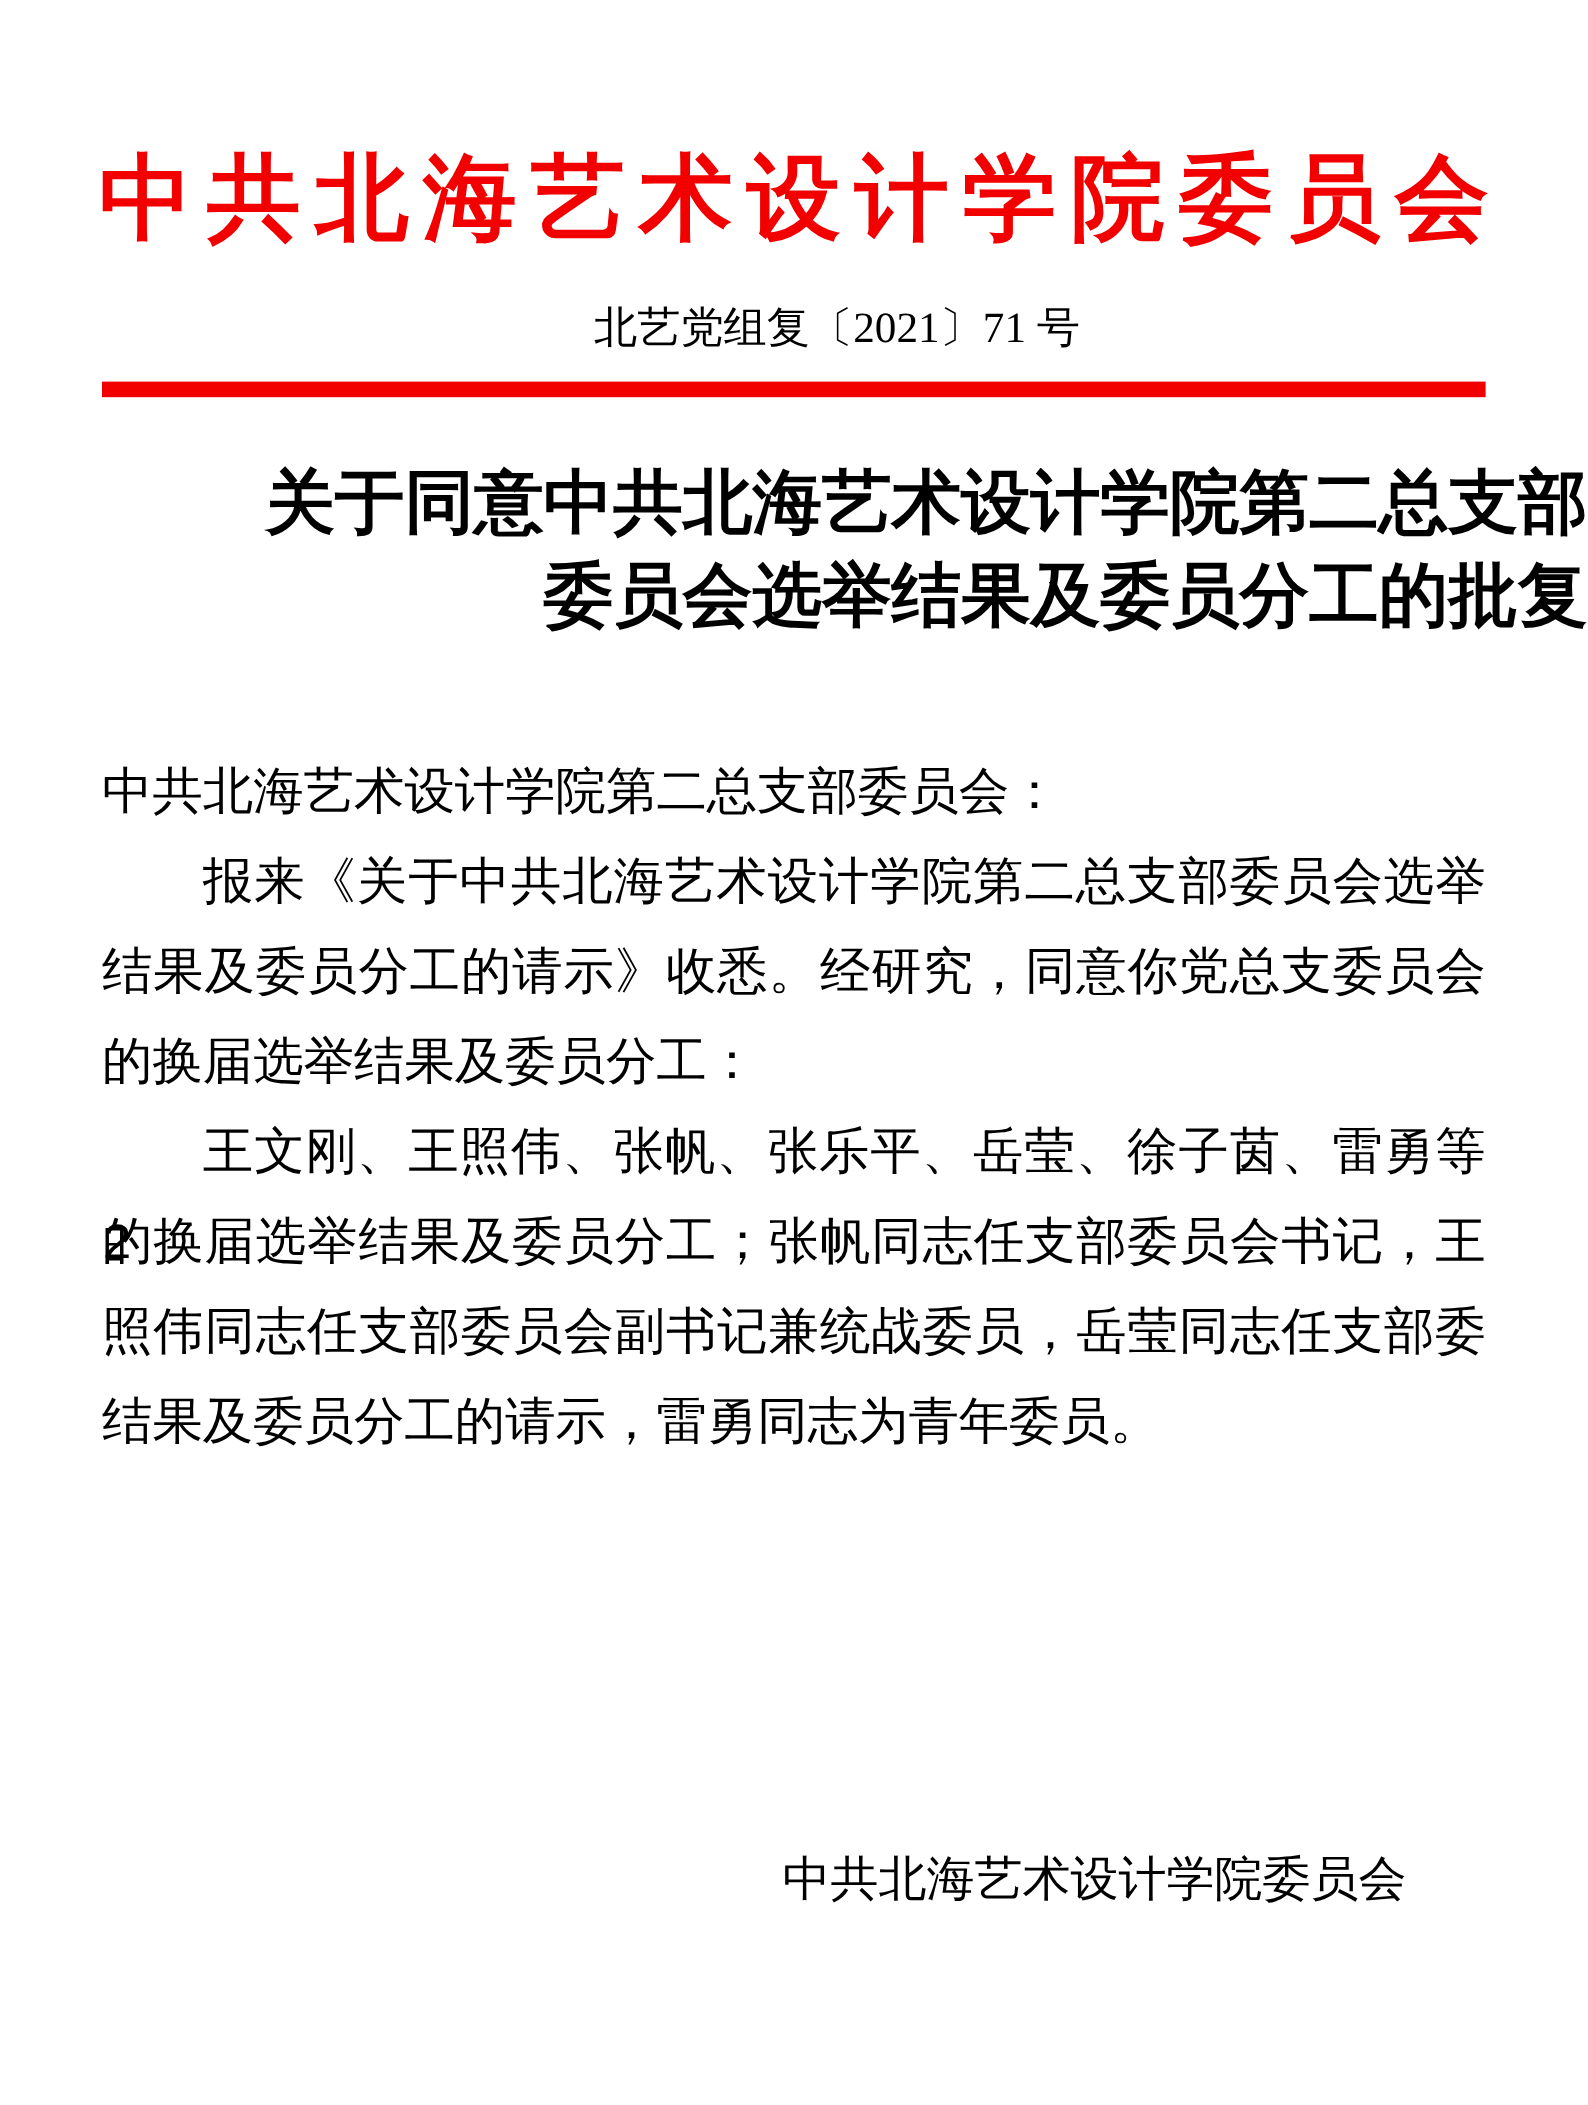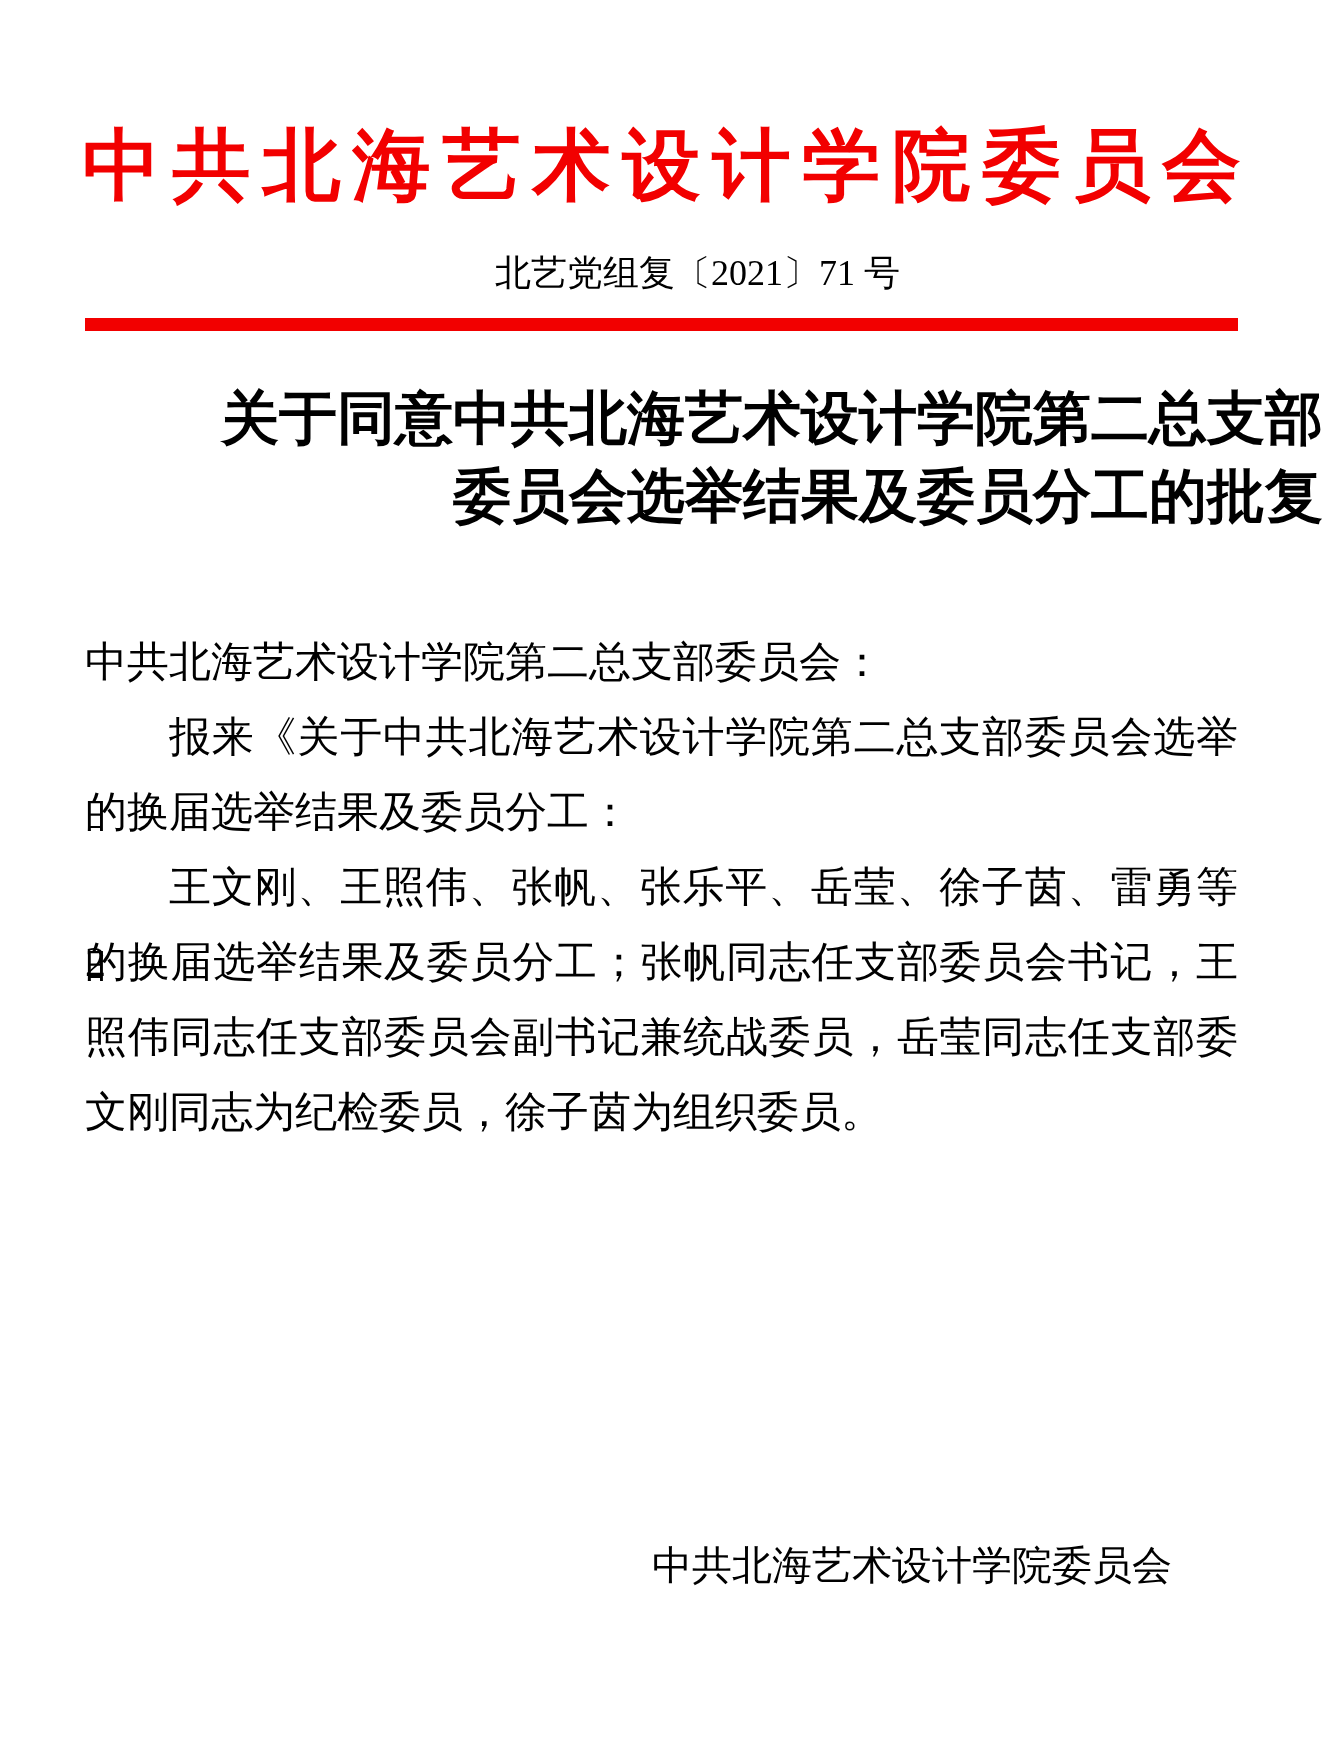--- a/index.html
+++ b/index.html
@@ -35,21 +35,21 @@
   }
   .doc-title{
     position:absolute;top:380px;left:0;width:100%;
     text-align:right;
     font-size:58px;line-height:78px;font-weight:bold;
     color:#000;
   }
   .body-text{
     position:absolute;top:625px;left:85px;
     width:1153px;
-    font-size:42px;line-height:75px;
+    font-size:42px;line-height:75px;font-family:Liberation Mono, monospace;
   }
   .bodyline{
     height:75px;
     white-space:nowrap;
   }
   .bodyline.just{
     white-space:normal;
     text-align:justify;
     text-align-last:justify;
   }
@@ -79,23 +79,24 @@
   <div class="red-rule"></div>
 
   <div class="doc-title">
     <div>关于同意中共北海艺术设计学院第二总支部</div>
     <div>委员会选举结果及委员分工的批复</div>
   </div>
 
   <div class="body-text">
     <div class="bodyline">中共北海艺术设计学院第二总支部委员会：</div>
     <div class="bodyline just indent">报来《关于中共北海艺术设计学院第二总支部委员会选举</div>
+    <div class="bodyline just">结果及委员分工的请示》收悉。经研究，同意你党总支委员会</div>
     <div class="bodyline">的换届选举结果及委员分工：</div>
     <div class="bodyline just indent">王文刚、王照伟、张帆、张乐平、岳莹、徐子茵、雷勇等 2</div>
     <div class="bodyline just">的换届选举结果及委员分工；张帆同志任支部委员会书记，王</div>
     <div class="bodyline just">照伟同志任支部委员会副书记兼统战委员，岳莹同志任支部委</div>
-    <div class="bodyline">文刚同志为纪检委员，徐子茵为组织委员。</div>
+    <div class="bodyline">结果及委员分工的请示，雷勇同志为青年委员。</div>
   </div>
 
   <div class="sig">中共北海艺术设计学院委员会</div>
 
 
 </div>
 
 </body></html>

